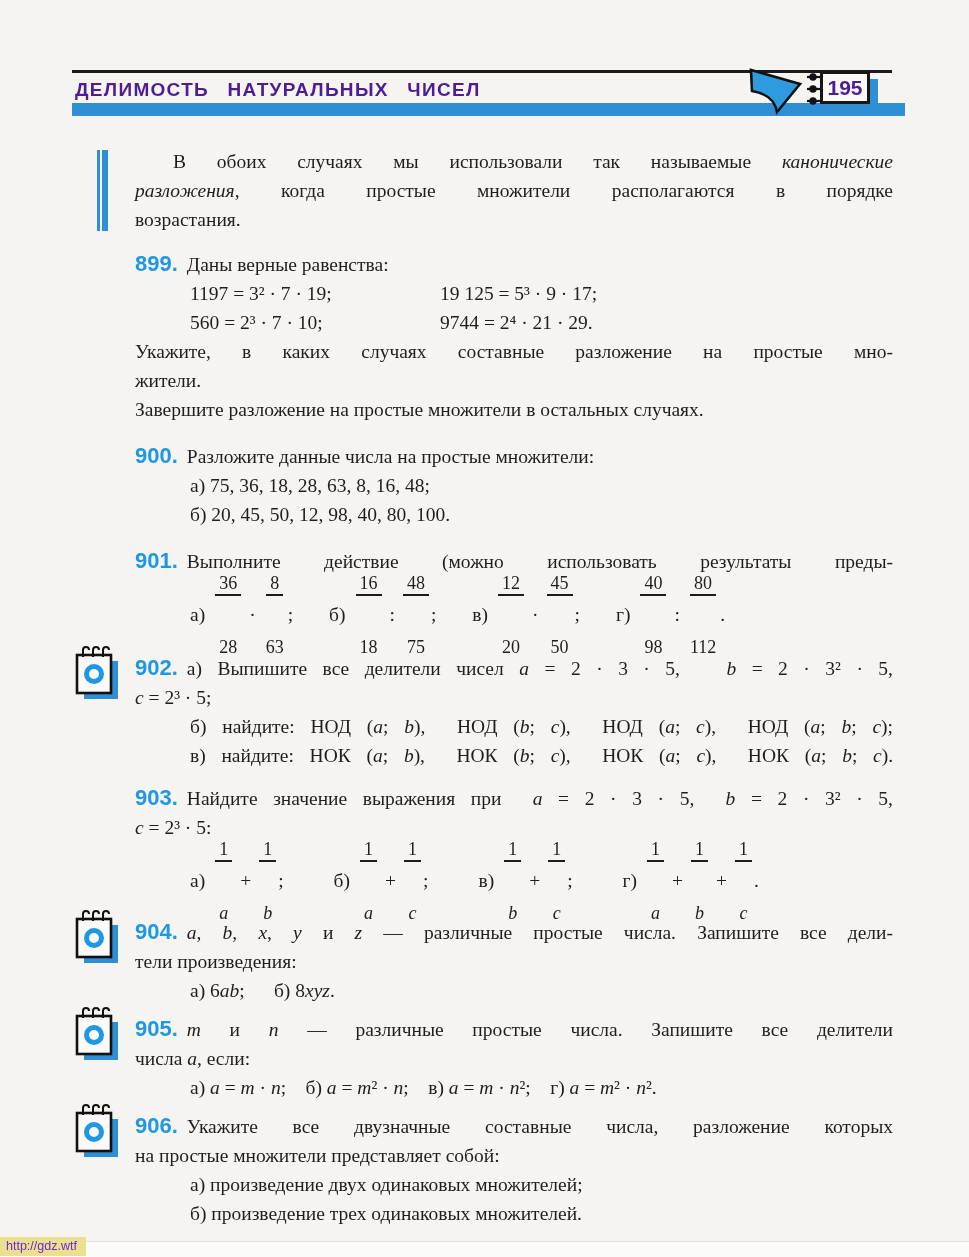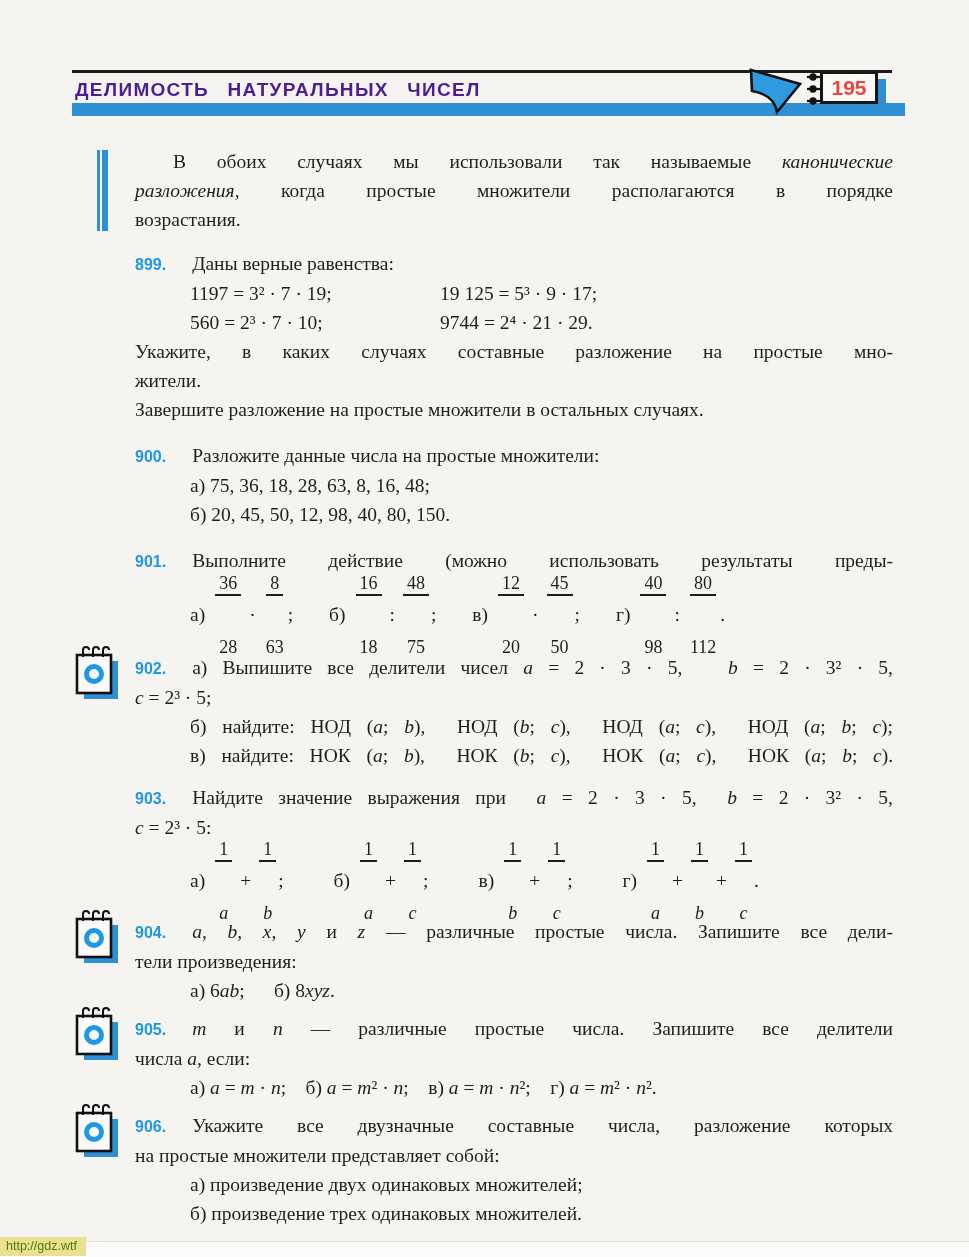--- a/index.html
+++ b/index.html
@@ -19,44 +19,44 @@
   .hdr-title {
     position:absolute; left:3px; top:9px;
     font-family:"Liberation Sans", sans-serif;
     font-weight:bold; font-size:19px; letter-spacing:1.3px; word-spacing:12px;
     color:#4c1d95; white-space:nowrap;
   }
   .hdr-band { position:absolute; left:0; top:33px; width:833px; height:13px; background:#2e8fd4; }
   .hdr-arrow { position:absolute; left:672px; top:-3px; }
   .hdr-rings { position:absolute; left:734px; top:1px; }
   .pagenum-box {
-    position:absolute; left:748px; top:1px; width:58px; height:33px;
+    position:absolute; left:748px; top:1px; width:50px; height:33px;
     background:#faf9f6; border:3px solid #161616;
     box-shadow:8px 8px 0 #2e8fd4;
     display:flex; align-items:center; justify-content:center;
-    font-family:"Liberation Sans", sans-serif; font-weight:bold; font-size:21px; color:#ef4444;
+    font-family:"Liberation Sans", sans-serif; font-weight:bold; font-size:21px; color:#4c1d95;
   }
 
   
   .content { position:absolute; left:135px; top:147px; width:758px; }
   .line { font-size:19.5px; line-height:29px; }
   .jl { text-align:justify; text-align-last:justify; }
   .ind { text-indent:38px; }
   i { font-style:italic; }
 
   .intro { position:relative; margin-bottom:13px; }
   .intro-bar {
     position:absolute; left:-38px; top:3px; height:81px; width:11px;
     background:linear-gradient(90deg,#2e8fd4 0 3px,transparent 3px 5px,#2e8fd4 5px 11px);
   }
 
   .prob { position:relative; }
   .pnum {
     font-family:"Liberation Sans", sans-serif; font-weight:bold;
-    font-size:16px; color:#1e97e4; margin-right:26px;
+    font-size:22px; color:#1e97e4; margin-right:9px;
   }
   .indent { padding-left:55px; }
   .eqrow { display:flex; padding-left:55px; }
   .eqrow .c1 { width:250px; }
 
   
   .fracrow { display:flex; align-items:center; padding-left:55px; margin:13px 0 9px; height:52px; }
   .fpart { display:flex; align-items:center; }
   .fpart .plbl { margin-right:8px; font-size:19.5px; }
   .frac { display:inline-flex; flex-direction:column; align-items:center; margin:0 2px;gap:40px; }
@@ -71,21 +71,21 @@
   
   .notepad { position:absolute; left:-62px; top:-9px; width:52px; height:58px; }
 
   
   .bottom-strip {
     position:absolute; left:0; bottom:0; width:100%; height:16px;
     background:#fbfbfa; border-top:1px solid #e2e0db;
   }
   .watermark {
     position:absolute; left:0; bottom:1px;
-    background:#eae08e; color:#4d7c0f;
+    background:#eae08e; color:#6d28d9;
     font-family:"Liberation Sans", sans-serif; font-size:12.5px;
     padding:2px 9px 3px 6px; white-space:nowrap;
   }
 </style>
 </head>
 <body>
 
 <div class="page">
 
   <div class="hdr">
@@ -132,21 +132,21 @@
       <div class="line jl">Укажите, в каких случаях составные разложение на простые мно-</div>
       <div class="line">жители.</div>
       <div class="line">Завершите разложение на простые множители в остальных случаях.</div>
     </div>
 
     <div class="prob" style="margin-top:17px;">
       <div class="line">
         <span class="pnum">900.</span><span>Разложите данные числа на простые множители:</span>
       </div>
       <div class="line indent">а) 75, 36, 18, 28, 63, 8, 16, 48;</div>
-      <div class="line indent">б) 20, 45, 50, 12, 98, 40, 80, 150.</div>
+      <div class="line indent">б) 20, 45, 50, 12, 98, 40, 80, 100.</div>
     </div>
 
     <div class="prob" style="margin-top:17px;">
       <div class="line jl">
         <span class="pnum">901.</span><span>Выполните действие (можно использовать результаты преды-</span>
       </div>
       <div class="fracrow">
         <span class="fpart gap36">
           <span class="plbl">а)</span>
           <span class="frac">

